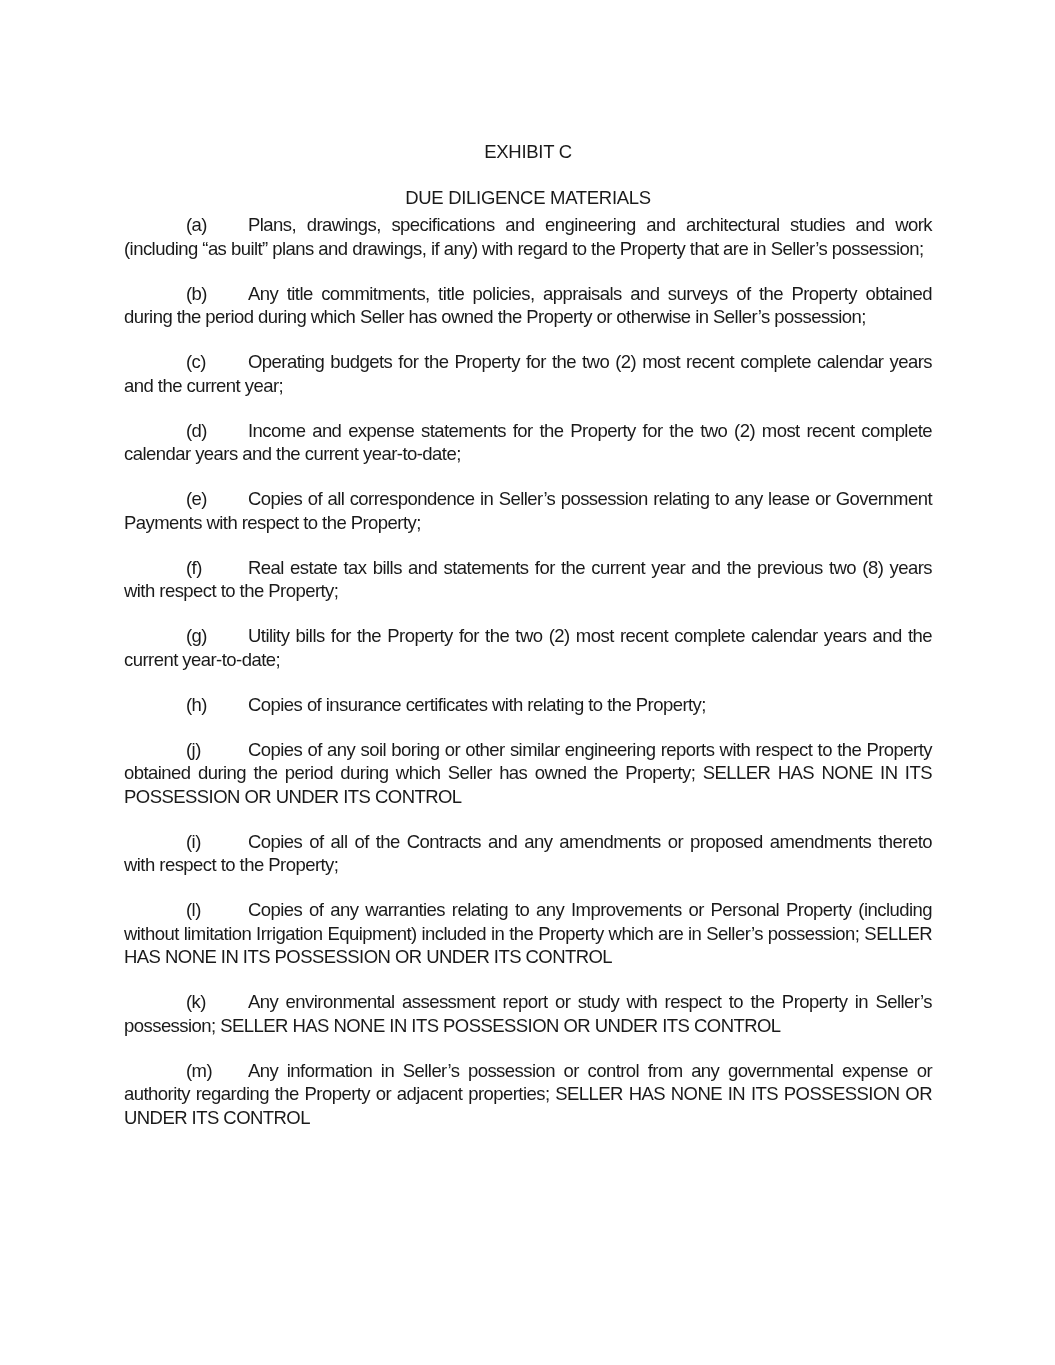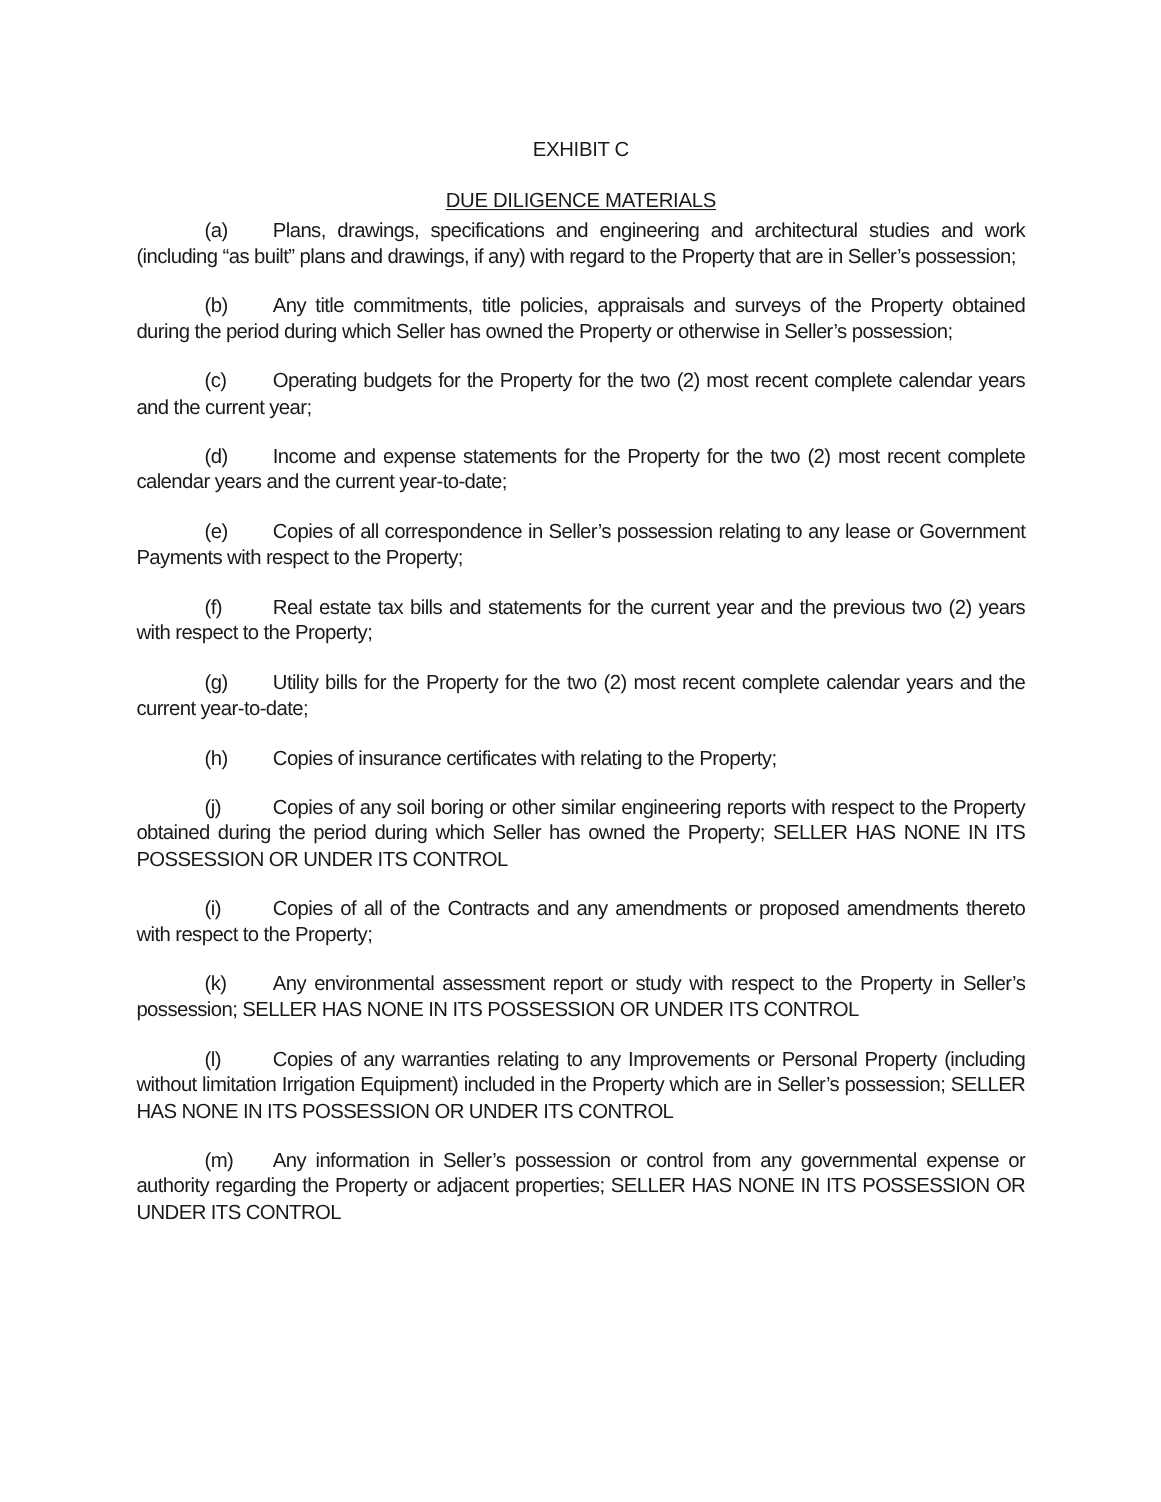--- a/index.html
+++ b/index.html
@@ -20,36 +20,35 @@
       left: 124px;
       top: 124px;
       width: 808px;
       font-size: 18.5px;
       letter-spacing: -0.55px;
       word-spacing: 0px;
       line-height: 23.5px;
     }
     .title {
       text-align: center;
-      margin: 0;
+      margin: 16px;
       height: 24px;
       font-weight: normal;
       font-size: 18.5px;
       letter-spacing: -0.3px;
     }
     .subtitle {
       text-align: center;
       margin: 22px 0 0 0;
       height: 24px;
       font-weight: normal;
       font-size: 18.5px;
       letter-spacing: -0.3px;
     }
     .subtitle span {
-      text-decoration: underline;
       text-underline-offset: 2px;
     }
     .items {
       margin-top: 3px;
     }
     .item {
       text-align: justify;
       margin: 0 0 21.5px 0;
       text-indent: 62px;
     }
@@ -65,22 +64,22 @@
 <div class="page">
   <h1 class="title">EXHIBIT C</h1>
   <h2 class="subtitle"><span>DUE DILIGENCE MATERIALS</span></h2>
 
   <div class="items">
     <p class="item"><span class="marker">(a)</span><span>Plans, drawings, specifications and engineering and architectural studies and work (including “as built” plans and drawings, if any) with regard to the Property that are in Seller’s possession;</span></p>
     <p class="item"><span class="marker">(b)</span><span>Any title commitments, title policies, appraisals and surveys of the Property obtained during the period during which Seller has owned the Property or otherwise in Seller’s possession;</span></p>
     <p class="item"><span class="marker">(c)</span><span>Operating budgets for the Property for the two (2) most recent complete calendar years and the current year;</span></p>
     <p class="item"><span class="marker">(d)</span><span>Income and expense statements for the Property for the two (2) most recent complete calendar years and the current year-to-date;</span></p>
     <p class="item"><span class="marker">(e)</span><span>Copies of all correspondence in Seller’s possession relating to any lease or Government Payments with respect to the Property;</span></p>
-    <p class="item"><span class="marker">(f)</span><span>Real estate tax bills and statements for the current year and the previous two (2) years with respect to the Property;</span></p>
+    <p class="item"><span class="marker">(f)</span><span>Real estate tax bills and statements for the current year and the previous two (8) years with respect to the Property;</span></p>
     <p class="item"><span class="marker">(g)</span><span>Utility bills for the Property for the two (2) most recent complete calendar years and the current year-to-date;</span></p>
     <p class="item"><span class="marker">(h)</span><span>Copies of insurance certificates with relating to the Property;</span></p>
     <p class="item"><span class="marker">(j)</span><span>Copies of any soil boring or other similar engineering reports with respect to the Property obtained during the period during which Seller has owned the Property; SELLER HAS NONE IN ITS POSSESSION OR UNDER ITS CONTROL</span></p>
     <p class="item"><span class="marker">(i)</span><span>Copies of all of the Contracts and any amendments or proposed amendments thereto with respect to the Property;</span></p>
+    <p class="item"><span class="marker">(l)</span><span>Copies of any warranties relating to any Improvements or Personal Property (including without limitation Irrigation Equipment) included in the Property which are in Seller’s possession; SELLER HAS NONE IN ITS POSSESSION OR UNDER ITS CONTROL</span></p>
     <p class="item"><span class="marker">(k)</span><span>Any environmental assessment report or study with respect to the Property in Seller’s possession; SELLER HAS NONE IN ITS POSSESSION OR UNDER ITS CONTROL</span></p>
-    <p class="item"><span class="marker">(l)</span><span>Copies of any warranties relating to any Improvements or Personal Property (including without limitation Irrigation Equipment) included in the Property which are in Seller’s possession; SELLER HAS NONE IN ITS POSSESSION OR UNDER ITS CONTROL</span></p>
     <p class="item"><span class="marker">(m)</span><span>Any information in Seller’s possession or control from any governmental expense or authority regarding the Property or adjacent properties; SELLER HAS NONE IN ITS POSSESSION OR UNDER ITS CONTROL</span></p>
   </div>
 </div>
 
 </body></html>

